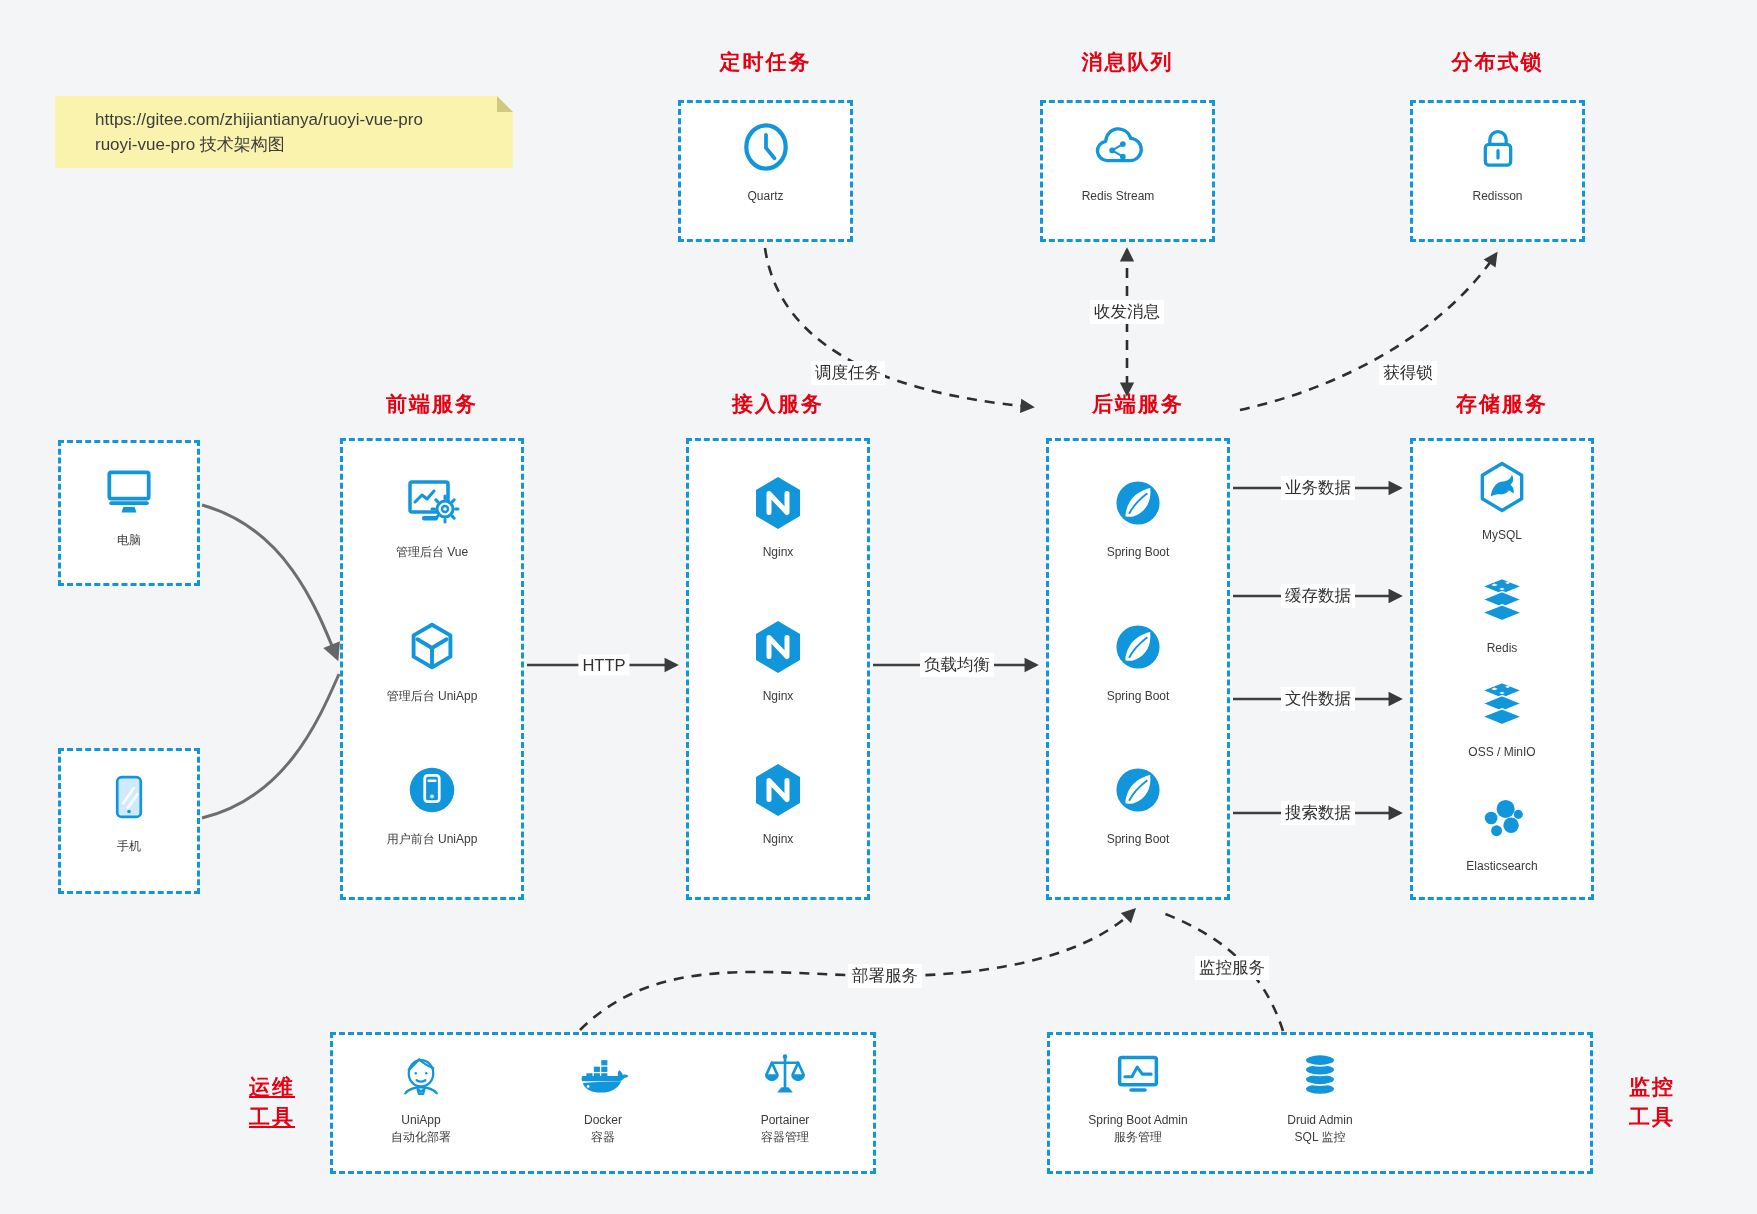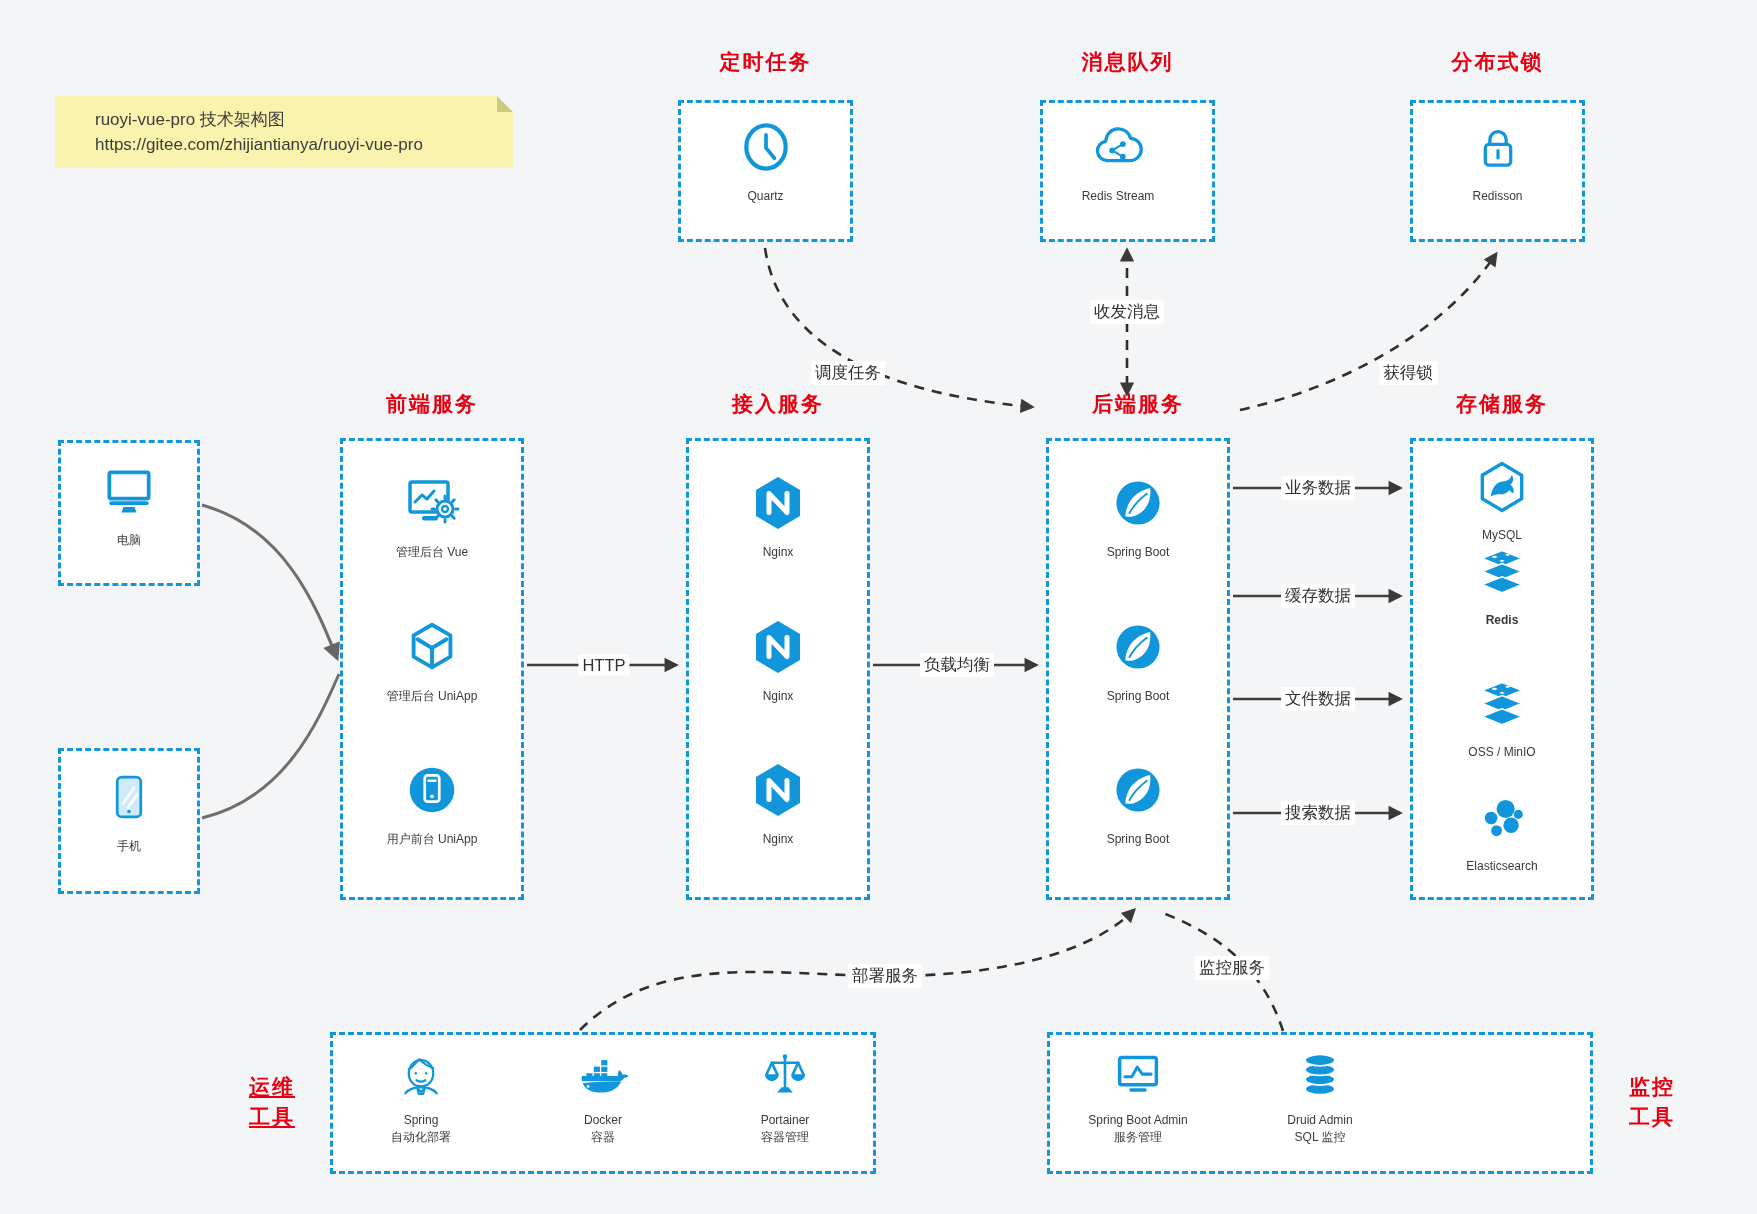--- a/index.html
+++ b/index.html
@@ -56,22 +56,22 @@
 
     <path d="M765 248 C778 338 868 392 1032 407" fill="none" stroke="#2e2e2e" stroke-width="2.6" stroke-dasharray="10 8" marker-end="url(#mA)"></path>
     <path d="M1127 250 V394" fill="none" stroke="#2e2e2e" stroke-width="2.6" stroke-dasharray="10 8" marker-start="url(#mA)" marker-end="url(#mA)"></path>
     <path d="M1240 410 C1340 388 1442 334 1496 254" fill="none" stroke="#2e2e2e" stroke-width="2.6" stroke-dasharray="10 8" marker-end="url(#mA)"></path>
     <path d="M580 1030 C660 950 775 976 888 976 C1005 976 1092 952 1134 910" fill="none" stroke="#2e2e2e" stroke-width="2.6" stroke-dasharray="10 8" marker-end="url(#mA)"></path>
     <path d="M1283 1031 C1266 978 1230 938 1160 912" fill="none" stroke="#2e2e2e" stroke-width="2.6" stroke-dasharray="10 8"></path>
   </svg>
 
   <div class="note">
     <div class="fold"></div>
+    <div>https://gitee.com/zhijiantianya/ruoyi-vue-pro</div>
     <div>ruoyi-vue-pro 技术架构图</div>
-    <div>https://gitee.com/zhijiantianya/ruoyi-vue-pro</div>
   </div>
 
   <div class="gtitle" style="left:678px;top:48px;width:175px;">定时任务</div>
   <div class="gbox" style="left:678px;top:100px;width:175px;height:142px;"></div>
   <div class="item" style="left:678px;top:114px;width:175px;">
     <span class="ic">
       <svg width="60" height="60" viewBox="0 0 64 64">
           <ellipse cx="32" cy="32" rx="21" ry="23" fill="none" stroke="#1296db" stroke-width="4.5"></ellipse>
           <path d="M32 19 V33 L41 44" fill="none" stroke="#1296db" stroke-width="4" stroke-linecap="round" stroke-linejoin="round"></path>
         </svg>
@@ -236,21 +236,21 @@
   <div class="gbox" style="left:1410px;top:438px;width:184px;height:462px;"></div>
   <div class="item" style="left:1410px;top:455px;width:184px;">
     <span class="ic s">
       <svg width="60" height="60" viewBox="0 0 64 64">
         <path d="M32 7 L53 19.5 V44.5 L32 57 L11 44.5 V19.5 Z" fill="none" stroke="#1296db" stroke-width="3.6" stroke-linejoin="round"></path>
         <path d="M20 42 C21 32 27 26 33 26 C38 26 41.5 23 42.5 19 C45 23 44 27.5 41 29.5 C44 31.5 45.2 35 44.2 39 L39.5 35.5 C37.5 38.5 33.5 40.5 29.5 39.8 C26.5 39.8 23 40.5 20 42 Z" fill="#1296db"></path>
       </svg>
     </span>
     <span class="lbl">MySQL</span>
   </div>
-  <div class="item" style="left:1410px;top:540px;width:184px;font-weight:bold;">
+  <div class="item" style="left:1410px;top:568px;width:184px;">
     <span class="ic s">
       <svg width="60" height="60" viewBox="0 0 64 64">
         <g fill="#1296db" stroke="#ffffff" stroke-width="1.6">
           <path d="M32 9 L53 17.5 L32 26 L11 17.5 Z"></path>
           <path d="M32 23 L53 31.5 L32 40 L11 31.5 Z"></path>
           <path d="M32 37 L53 45.5 L32 54 L11 45.5 Z"></path>
         </g>
         <path d="M24 14.5 l3.5 1.4 -3.5 1.4 -3.5 -1.4 z M38 12.5 l3 1.2 -3 1.2 -3 -1.2 z M32 19 l3 1.2 -3 1.2 -3 -1.2 z" fill="#ffffff"></path>
       </svg>
     </span>
@@ -297,21 +297,21 @@
           <path d="M18 26 c4 -3 8 -8 12 -12 c5 5 10 8 16 10"></path>
           <path d="M27 38 c3 2 7 2 10 0"></path>
           <path d="M14 53 c4 -5 10 -7 18 -7 s14 2 18 7"></path>
           <path d="M28 48 l4 3 4 -3 l-1.5 5.5 h-5 z"></path>
         </g>
         <circle cx="26" cy="30" r="1.4" fill="#1296db"></circle>
           <circle cx="38" cy="30" r="1.4" fill="#1296db"></circle>
       </svg>
     </span>
     <span class="lbl">
-      <div>Spring</div>
+      <div>UniApp</div>
       <div>自动化部署</div>
     </span>
   </div>
   <div class="item" style="left:512px;top:1046px;width:182px;">
     <span class="ic b">
       <svg width="56" height="56" viewBox="0 0 64 64">
         <g fill="#1296db">
           <rect x="13" y="30" width="7" height="6"></rect>
             <rect x="21.5" y="30" width="7" height="6"></rect>
           <rect x="30" y="30" width="7" height="6"></rect>

